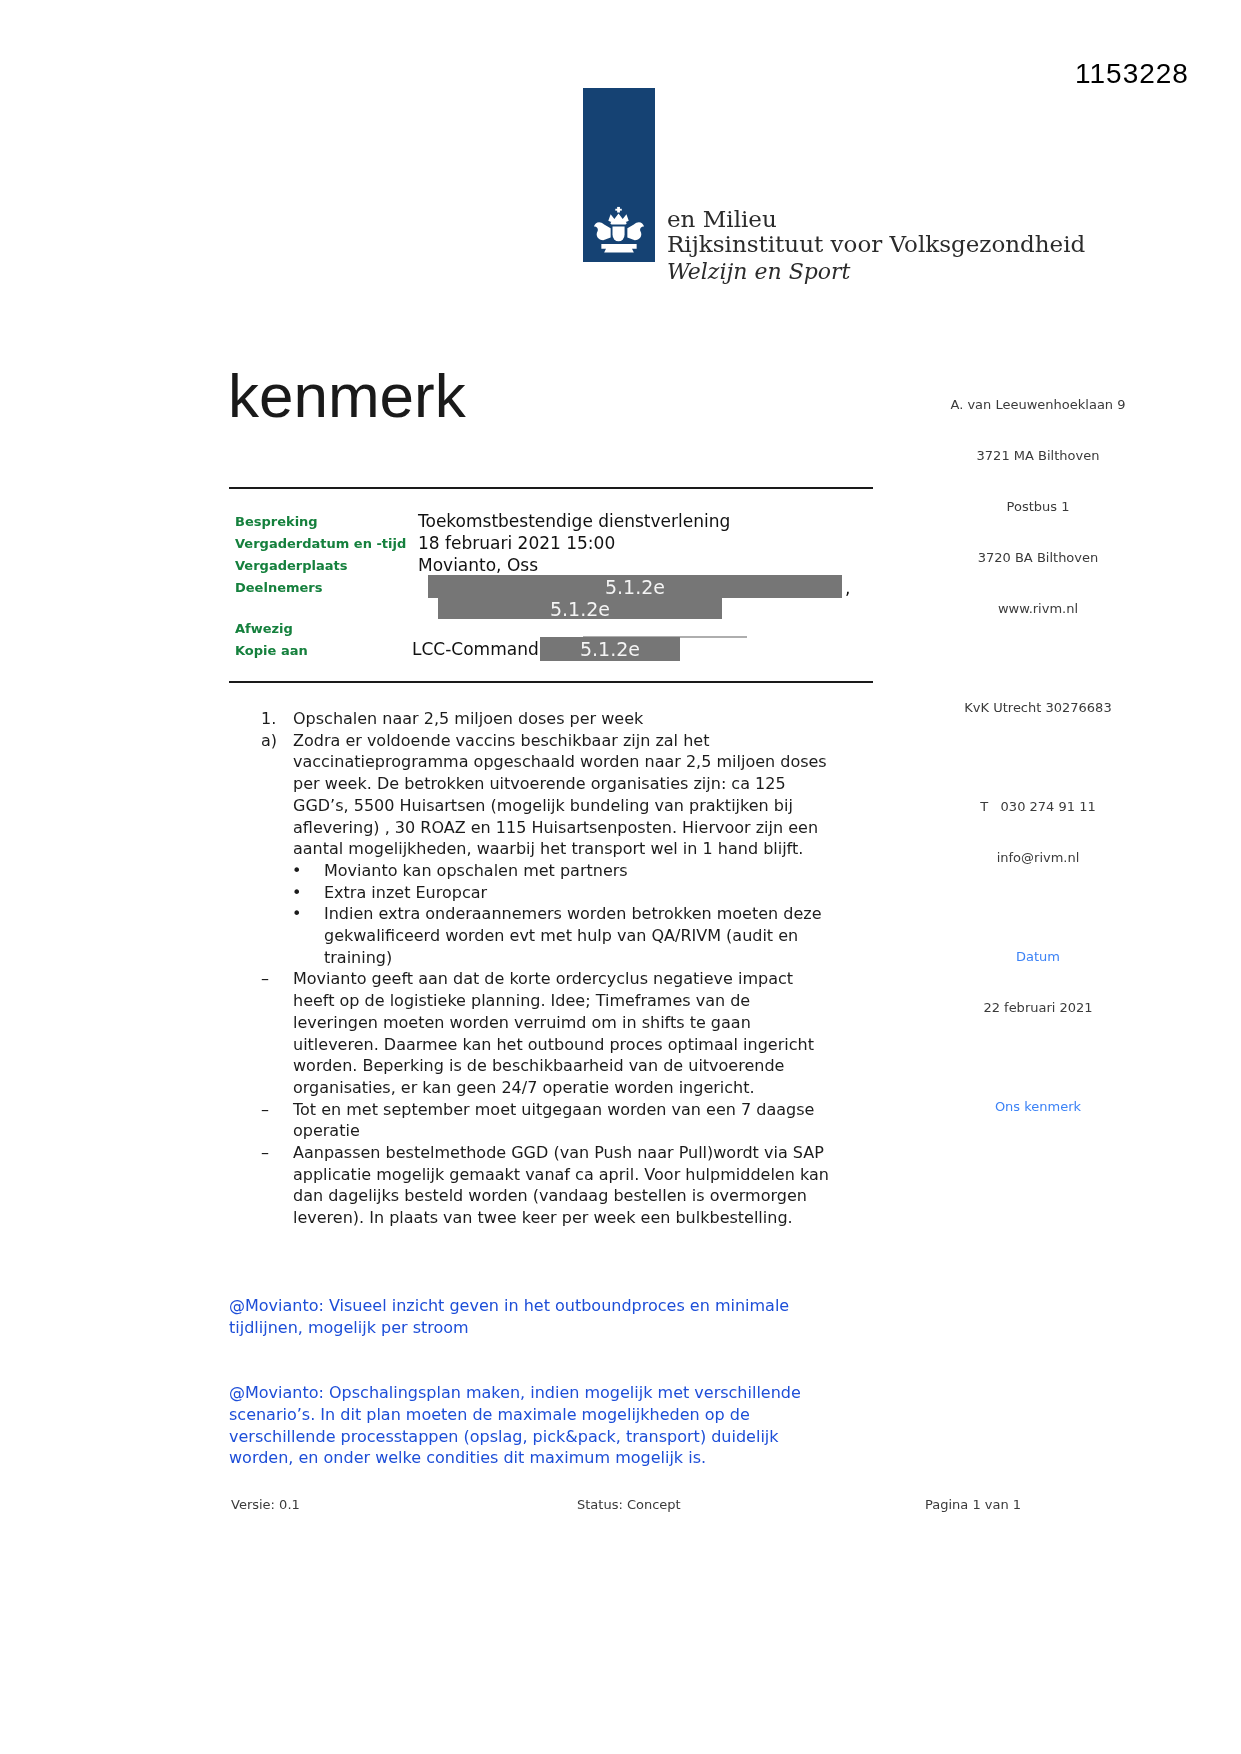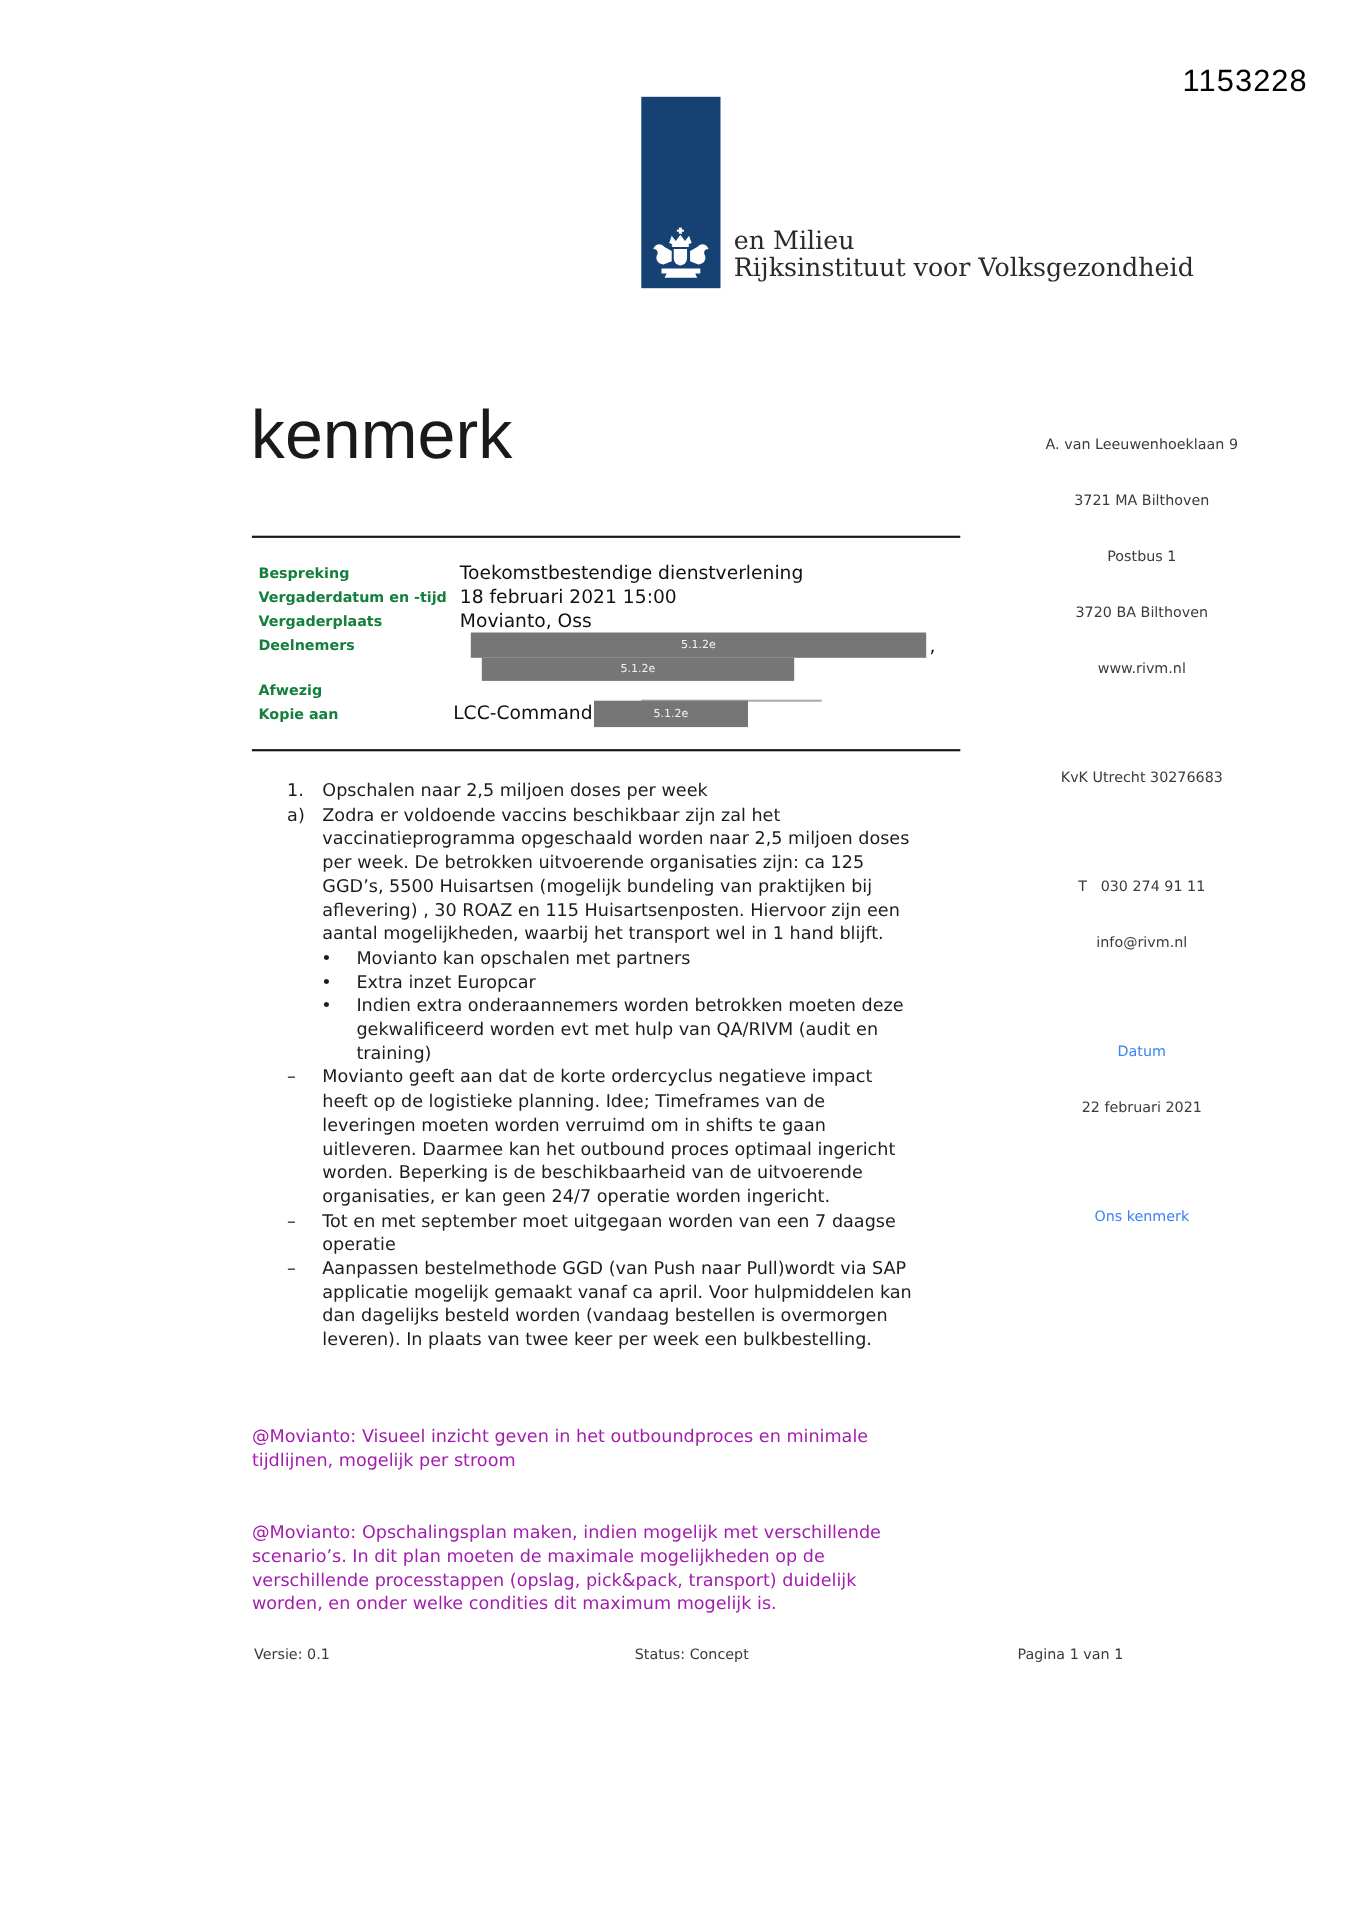--- a/index.html
+++ b/index.html
@@ -25,31 +25,31 @@
 
   
   .sidebar { left:923px; top:362px; width:230px; font-size:13px; line-height:17px; color:#3a3a3a; white-space:pre;text-align:center; }
   .sb-gap { height:14px; }
   .sb-bold { font-weight:normal; color:#3b82f6; }
 
   
   .rule { left:229px; width:644px; height:2px; background:#1a1a1a; }
   .meta-label { left:235px; font-size:13px; color:#15803d; white-space:pre;font-weight:bold; }
   .meta-value { left:418px; font-size:17px; color:#111; white-space:pre; }
-  .redaction { background:#767676; color:#f4f4f4; font-size:10px; display:flex; align-items:center; justify-content:center; }
+  .redaction { background:#767676; color:#f4f4f4; font-size:19px; display:flex; align-items:center; justify-content:center; }
   .comma { font-size:17px; color:#111; }
   .remnant-line { left:583px; top:636px; width:164px; height:2px; background:#aeaeae; }
 
   
   .body-list { left:261px; top:708px; font-size:16px; line-height:21.7px; color:#1c1c1c; }
   .li { display:flex; }
   .li.indent1 { margin-left:31px; }
   .li .marker { width:32px; flex:0 0 32px; white-space:pre; }
   .li .txt { white-space:pre; }
-  .paras { left:229px; top:1252px; font-size:16px; line-height:21.7px; color:#a21caf; white-space:pre; }
+  .paras { left:229px; top:1252px; font-size:16px; line-height:21.7px; color:#1d4ed8; white-space:pre; }
 
   
   .footer-item { top:1497px; font-size:13px; color:#3a3a3a; white-space:pre; }
 </style>
 </head>
 <body>
 
 <div class="page">
 
   <div class="abs doc-id">1153228</div>
@@ -63,20 +63,21 @@
       <rect x="21" y="17" width="17" height="3" rx="1.5"></rect>
       <path d="M23 22 h13 v9 a6.5 7 0 0 1 -6.5 7 a6.5 7 0 0 1 -6.5 -7 z"></path>
       <path d="M14 20 c-5 -5 -10 -2 -11 2 c3 0 5 2 4 5 c-3 5 1 10 6 10 l8 -3 v-10 z"></path>
       <path d="M46 20 c5 -5 10 -2 11 2 c-3 0 -5 2 -4 5 c3 5 -1 10 -6 10 l-8 -3 v-10 z"></path>
       <path d="M11 41 h38 v5 h-5 l2 4 h-32 l2 -4 h-5 z"></path>
     </g>
   </svg>
   <div class="abs logo-text">
     <div class="logo-org">en Milieu</div>
     <div class="logo-org">Rijksinstituut voor Volksgezondheid</div>
+    <div class="logo-ministry">Welzijn en Sport</div>
   </div>
 
   <div class="abs title">kenmerk</div>
 
   <div class="abs sidebar">
     <div>A. van Leeuwenhoeklaan 9</div>
     <div>3721 MA Bilthoven</div>
     <div>Postbus 1</div>
     <div>3720 BA Bilthoven</div>
     <div>www.rivm.nl</div>

